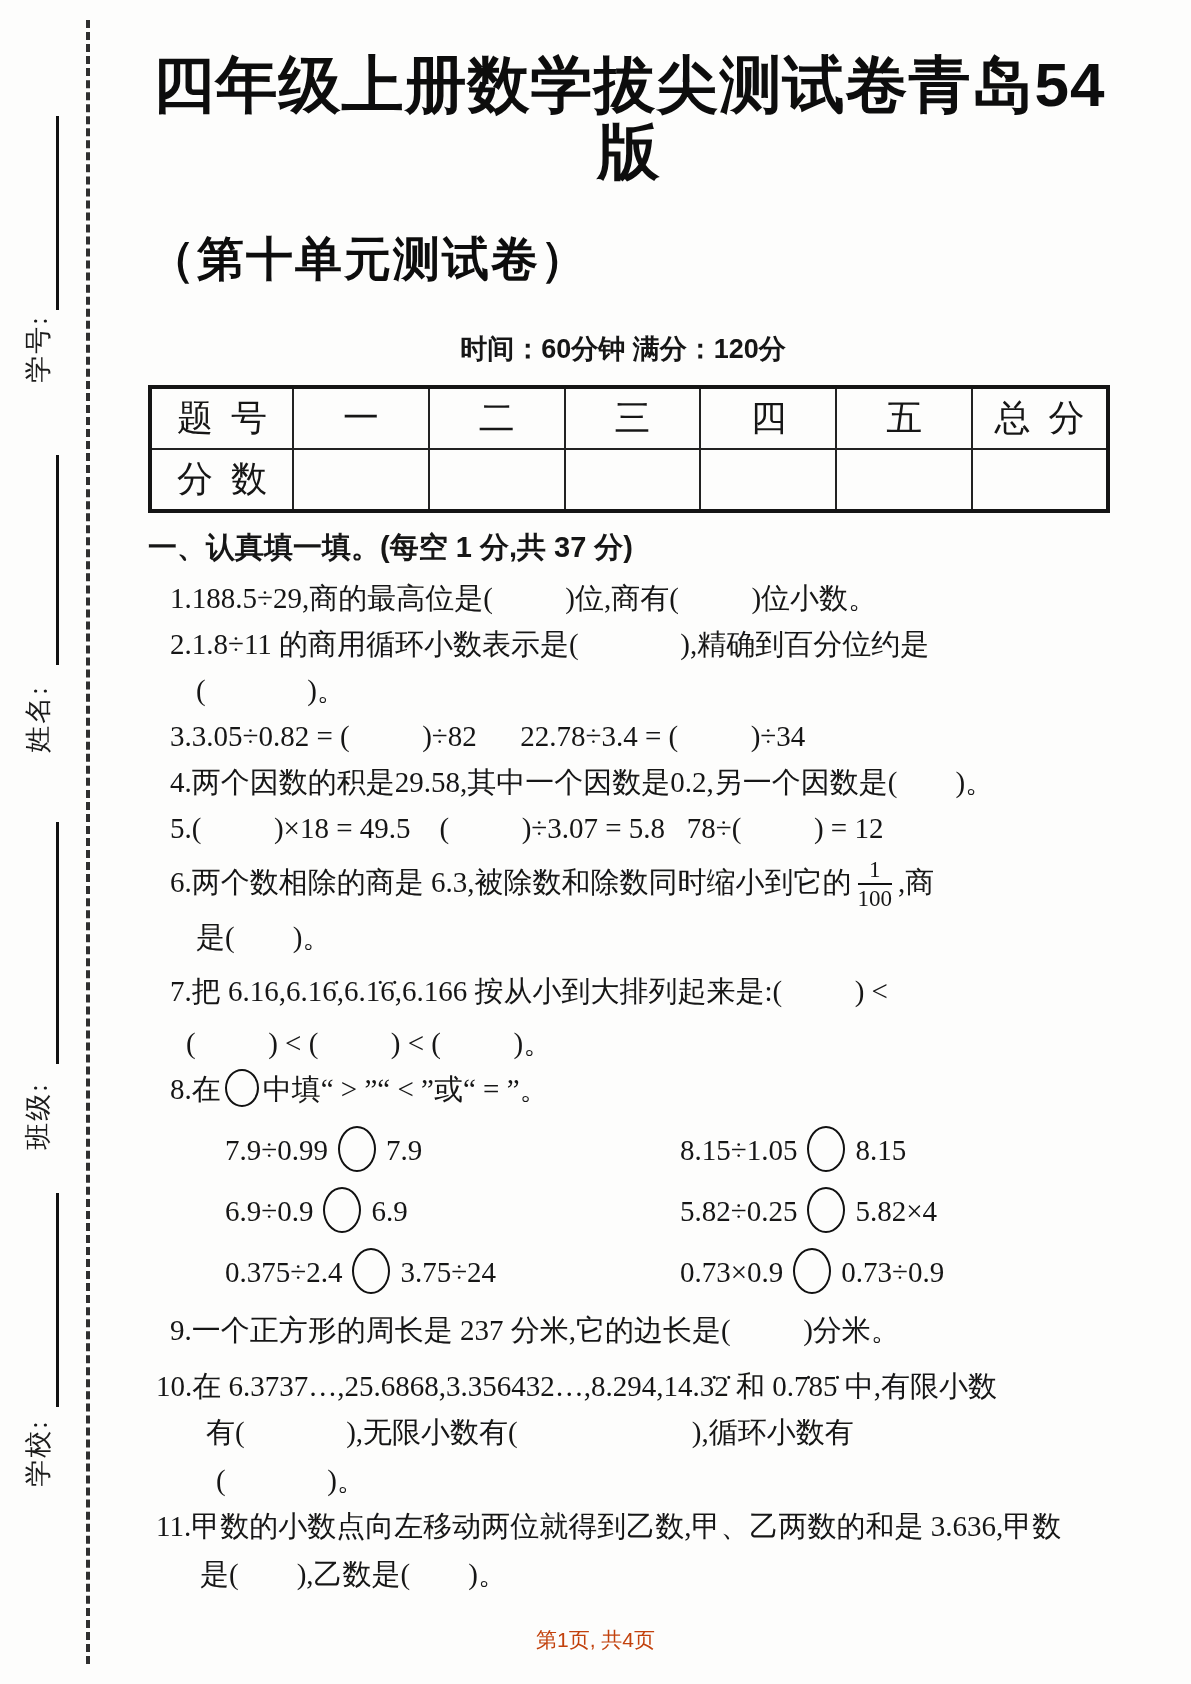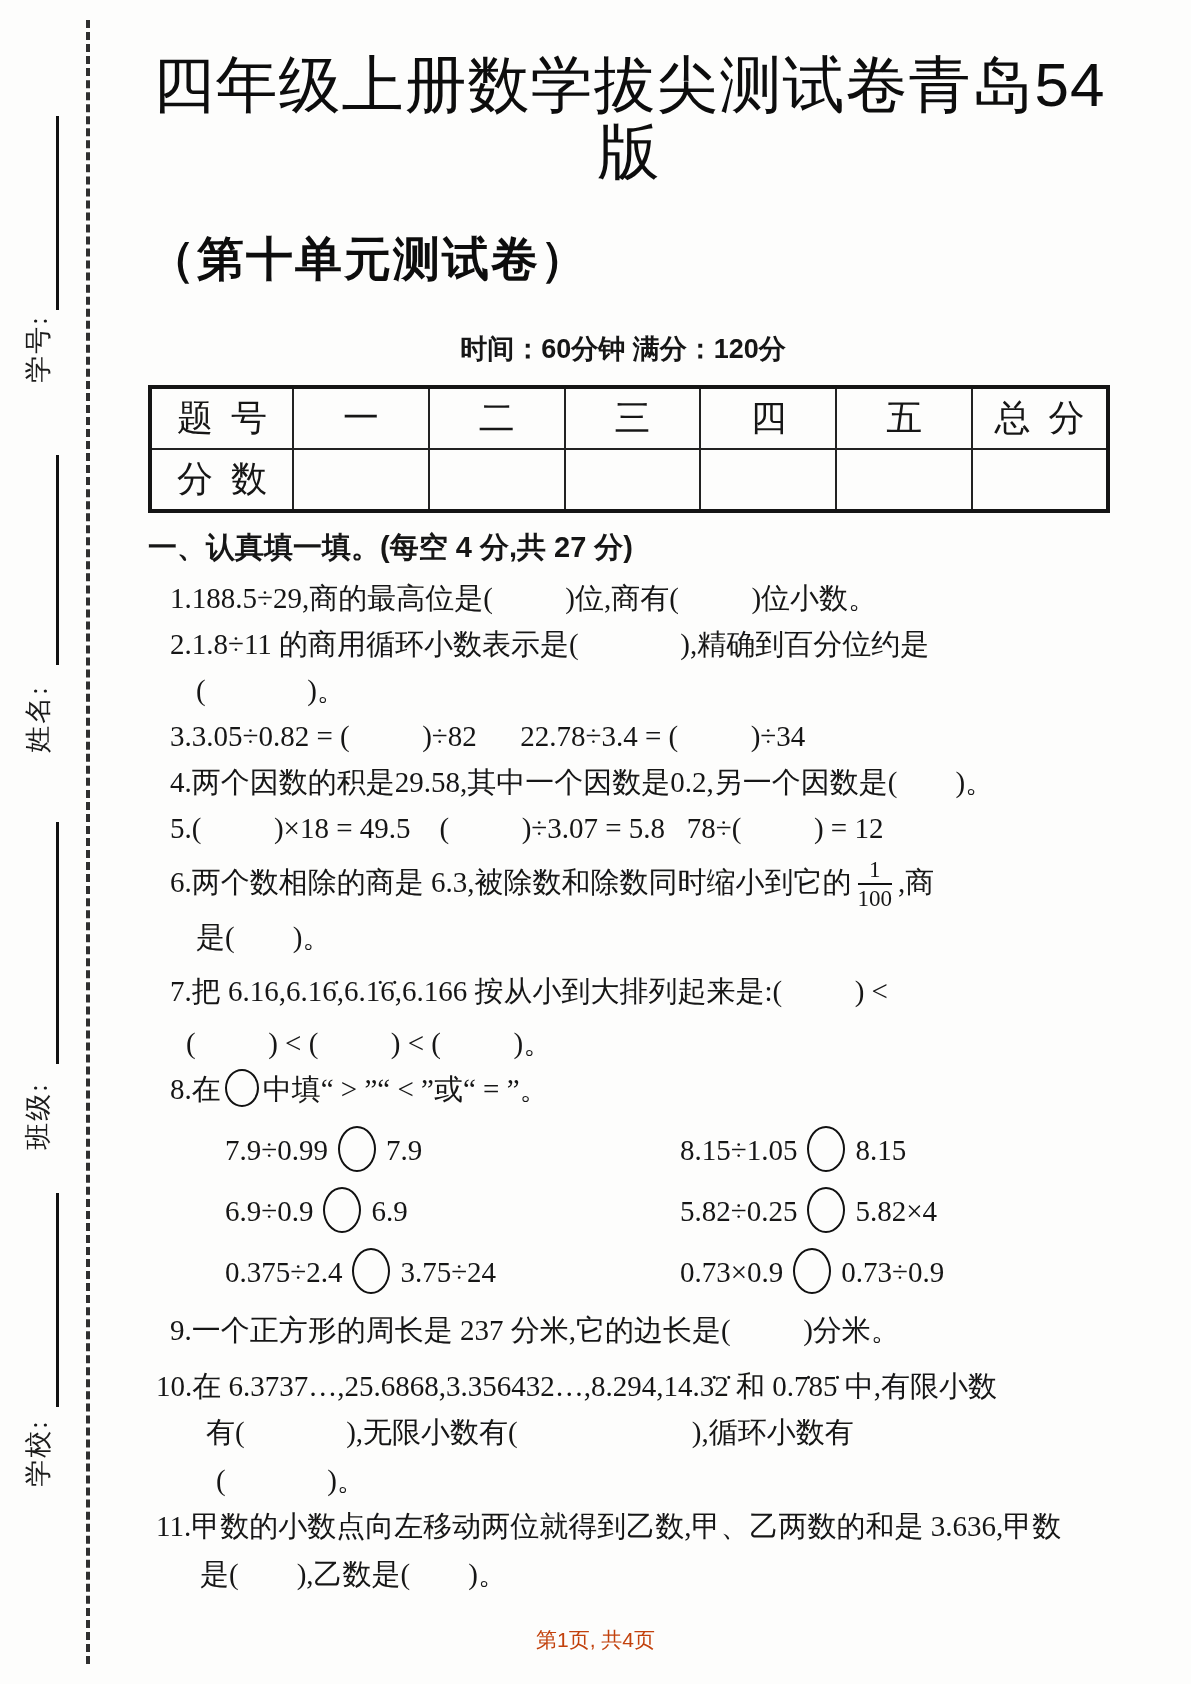--- a/index.html
+++ b/index.html
@@ -14,21 +14,21 @@
   .fl1{top:116px;height:194px;} .fl2{top:455px;height:210px;}
   .fl3{top:822px;height:242px;} .fl4{top:1193px;height:214px;}
   .margin-label{position:absolute;left:40px;width:170px;height:40px;
                 transform:translate(-50%,-50%) rotate(-90deg);
                 font-size:27px;text-align:center;letter-spacing:2px;color:#1a1a1a;}
   .ml1{top:349px;} .ml2{top:719px;} .ml3{top:1116px;} .ml4{top:1453px;}
 
   
   .main{position:absolute;left:148px;top:0;width:962px;}
   .title{margin-top:52px;text-align:center;font-family:"Liberation Sans","DejaVu Sans",sans-serif;
-         font-weight:normal;font-size:62px;line-height:1.08;letter-spacing:1px;color:#0d0d0d;}
+         font-weight:bold;font-size:62px;line-height:1.08;letter-spacing:1px;color:#0d0d0d;}
   .subtitle{margin-top:42px;text-align:left;font-family:"Liberation Sans","DejaVu Sans",sans-serif;
             font-weight:bold;font-size:47px;letter-spacing:2px;color:#0d0d0d;}
   .meta{margin-top:40px;text-align:center;padding-right:12px;
         font-family:"Liberation Sans","DejaVu Sans",sans-serif;font-weight:bold;font-size:27px;}
 
   
   table.score{margin-top:18px;border-collapse:collapse;width:962px;table-layout:fixed;
               font-size:36px;}
   table.score td{border:2px solid #222;height:57px;text-align:center;white-space:pre;
                  font-family:"Liberation Serif","DejaVu Serif",serif;}
@@ -99,21 +99,21 @@
           <td></td>
           <td></td>
           <td></td>
           <td></td>
           <td></td>
           <td></td>
         </tr>
       </tbody>
     </table>
 
-    <div class="sec-heading">一、认真填一填。(每空 4 分,共 27 分)</div>
+    <div class="sec-heading">一、认真填一填。(每空 1 分,共 37 分)</div>
 
     <div class="questions">
 
       <div class="q-line mt8">1.188.5÷29,商的最高位是(          )位,商有(          )位小数。</div>
 
       <div class="q-line">2.1.8÷11 的商用循环小数表示是(              ),精确到百分位约是</div>
       <div class="q-line cont-a">(              )。</div>
 
       <div class="q-line">3.3.05÷0.82 = (          )÷82      22.78÷3.4 = (          )÷34</div>
       <div class="q-line">4.两个因数的积是29.58,其中一个因数是0.2,另一个因数是(        )。</div>

